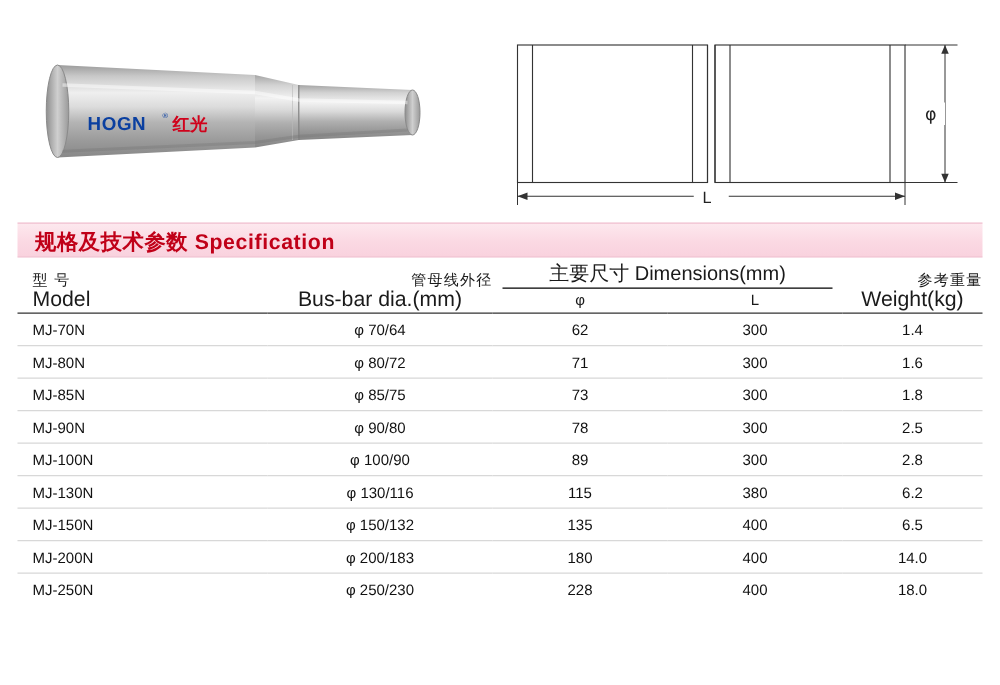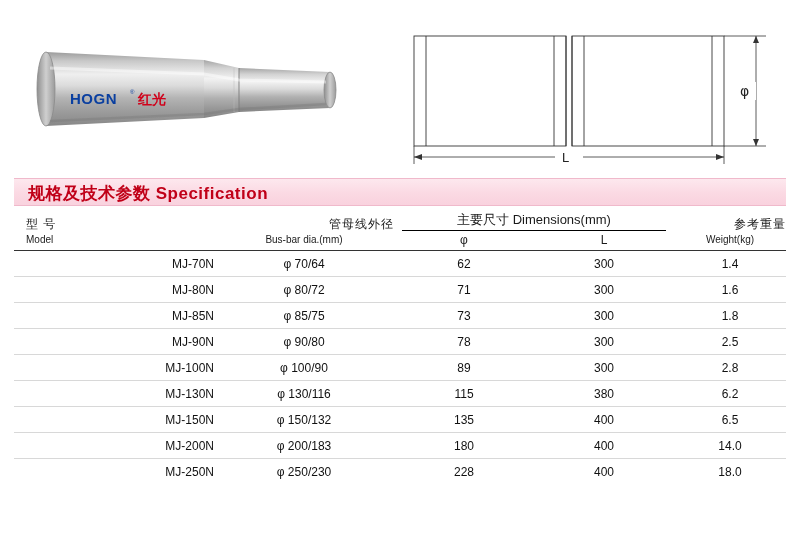--- a/index.html
+++ b/index.html
@@ -91,37 +91,37 @@
   }
   .hdr-cn {
     font-size: 12px;
     color: #1a1a1a;
     display: block;
     text-align: right;
     line-height: 16px;
     letter-spacing: 1px;
   }
   .hdr-en {
-    font-size: 10px;
+    font-size: 17px;
     color: #1a1a1a;
     display: block;
     text-align: center;
     line-height: 16px;
   }
   .hdr-left {
     text-align: left !important;
   }
   .hdr-left .hdr-cn, .hdr-left .hdr-en {
     text-align: left;
     padding-left: 12px;
   }
   .dim-group-label {
     text-align: center;
     line-height: 16px;
-    font-size: 13px;
+    font-size: 16px;
   }
   .dim-rule {
     position: relative;
     height: 1px;
     background: #000;
     margin: 2px 8px 1px 8px;
   }
   .dim-sub {
     display: flex;
   }
@@ -140,21 +140,21 @@
 
   tr.data-row td {
     height: 25px;
     border-bottom: 1px solid #d8d8d8;
     font-size: 12px;
     color: #111;
     text-align: center;
     vertical-align: middle;
   }
   tr.data-row td.model {
-    text-align: right;
+    text-align: left;
     padding-left: 12px;
   }
   tr.data-row:last-child td {
     border-bottom: none;
   }
 
   .col-model   { width: 200px; }
   .col-busbar  { width: 180px; }
   .col-phi     { width: 140px; }
   .col-l       { width: 140px; }

